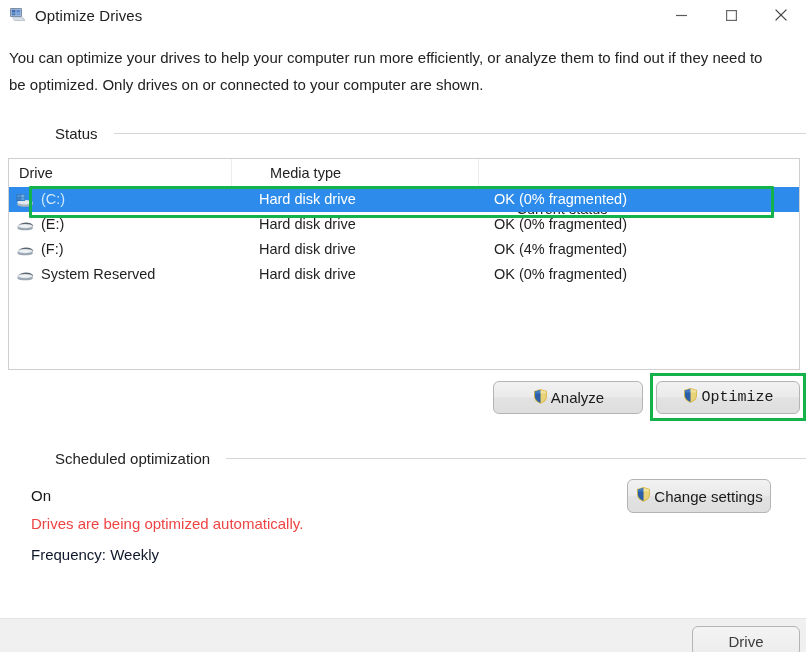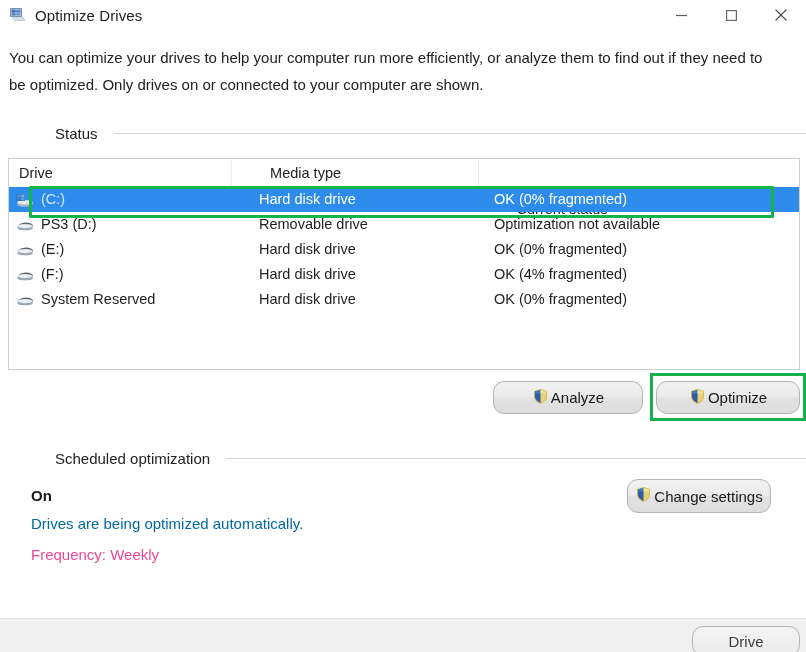--- a/index.html
+++ b/index.html
@@ -183,58 +183,58 @@
     flex: none;
     position: relative;
   }
 
   
   .btn {
     position: absolute;
     box-sizing: border-box;
     background: linear-gradient(to bottom, #f2f2f2 0%, #eaeaea 48%, #e2e2e2 52%, #dedede 100%);
     border: 1px solid #b4b4b4;
-    border-radius: 11px;
+    border-radius: 6px;
     display: flex;
     align-items: center;
     justify-content: center;
     font-size: 15px;
     color: #1a1a1a;
     gap: 2px;
   }
   .btn .shield { flex: none; }
   #btn-analyze  { left: 493px; top: 381px;  width: 150px; height: 33px; }
-  #btn-optimize { left: 656px; top: 381px;  width: 144px; height: 33px; }
+  #btn-optimize { left: 656px; top: 381px;  width: 144px; height: 33px; font-family: Liberation Mono, monospace; }
   #btn-change   { left: 627px; top: 479px;  width: 144px; height: 34px; }
   #btn-close    { left: 692px; top: 626px;  width: 108px; height: 30px;
                   background: linear-gradient(to bottom,#f4f4f4 0%,#ececec 100%);
                   color:#3c3c3c; }
 
   
   .sched-on {
     position: absolute;
     left: 31px;
     top: 487px;
     font-size: 15px;
-    font-weight: bold;
+    font-weight: normal;
     color: #161616;
   }
   .sched-line1 {
     position: absolute;
     left: 31px;
     top: 515px;
     font-size: 15px;
-    color: #0369a1;
+    color: #ef4444;
   }
   .sched-line2 {
     position: absolute;
     left: 31px;
     top: 546px;
     font-size: 15px;
-    color: #ec4899;
+    color: #0f172a;
   }
 
   
   .footer {
     position: absolute;
     left: 0;
     top: 618px;
     width: 806px;
     height: 34px;
     background: #f0f0f0;
@@ -303,33 +303,20 @@
               <rect x="1.5" y="1" width="8.6" height="7" rx="0.6" fill="#2f6fb5"></rect>
               <rect x="2.2" y="1.6" width="3.5" height="2.8" fill="#4f93d8"></rect>
               <rect x="6.2" y="1.6" width="3.3" height="2.8" fill="#6fb0e8"></rect>
               <rect x="2.2" y="4.8" width="3.5" height="2.6" fill="#3f84c9"></rect>
               <rect x="6.2" y="4.8" width="3.3" height="2.6" fill="#5ea3e0"></rect>
             </svg></span>
           <span>(C:)</span>
         </div>
         <div class="cell c-media">Hard disk drive</div>
         <div class="cell c-status">OK (0% fragmented)</div>
-      </div>
-      <div class="row">
-        <div class="cell c-drive">
-          <span class="drv-icon"><svg width="20" height="16" viewBox="0 0 20 16">
-              <path d="M3.2 7.2c2.2-1.8 5-2.6 7.9-2.6 3.1 0 5.2.9 6.3 2l0.9 1.3H3z" fill="#5c6671"></path>
-              <path d="M2.6 8.1h15.1v2.1c0 1.3-3.4 2.1-7.6 2.1s-7.5-.8-7.5-2.1z" fill="#9aa6b2"></path>
-              <ellipse cx="10.1" cy="8.1" rx="7.5" ry="2.1" fill="#dfe5ea"></ellipse>
-              <ellipse cx="10.1" cy="8.1" rx="5.2" ry="1.3" fill="#eef2f5"></ellipse>
-            </svg></span>
-          <span>PS3 (D:)</span>
-        </div>
-        <div class="cell c-media">Removable drive</div>
-        <div class="cell c-status">Optimization not available</div>
       </div>
       <div class="row">
         <div class="cell c-drive">
           <span class="drv-icon"><svg width="20" height="16" viewBox="0 0 20 16">
               <path d="M3.2 7.2c2.2-1.8 5-2.6 7.9-2.6 3.1 0 5.2.9 6.3 2l0.9 1.3H3z" fill="#5c6671"></path>
               <path d="M2.6 8.1h15.1v2.1c0 1.3-3.4 2.1-7.6 2.1s-7.5-.8-7.5-2.1z" fill="#9aa6b2"></path>
               <ellipse cx="10.1" cy="8.1" rx="7.5" ry="2.1" fill="#dfe5ea"></ellipse>
               <ellipse cx="10.1" cy="8.1" rx="5.2" ry="1.3" fill="#eef2f5"></ellipse>
             </svg></span>
           <span>(E:)</span>

